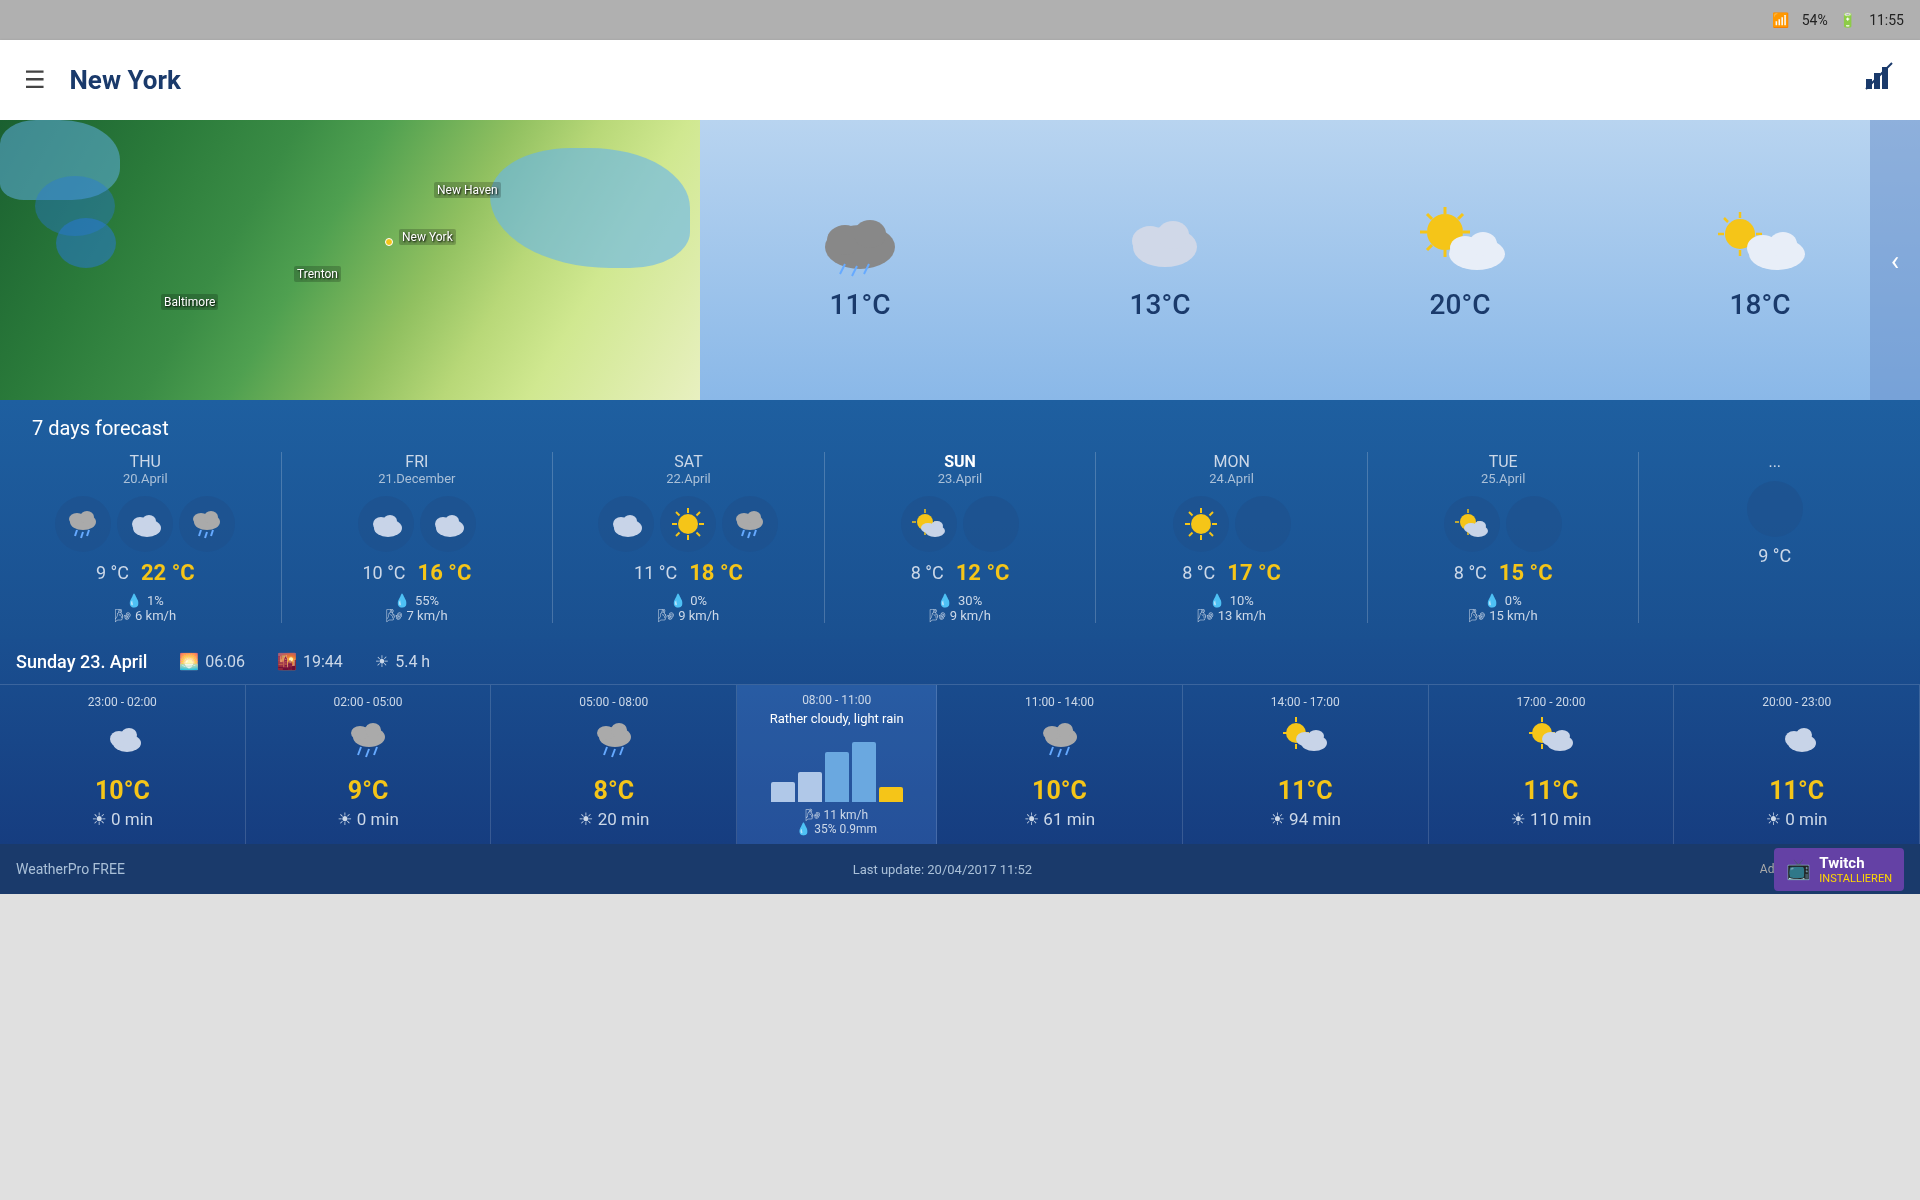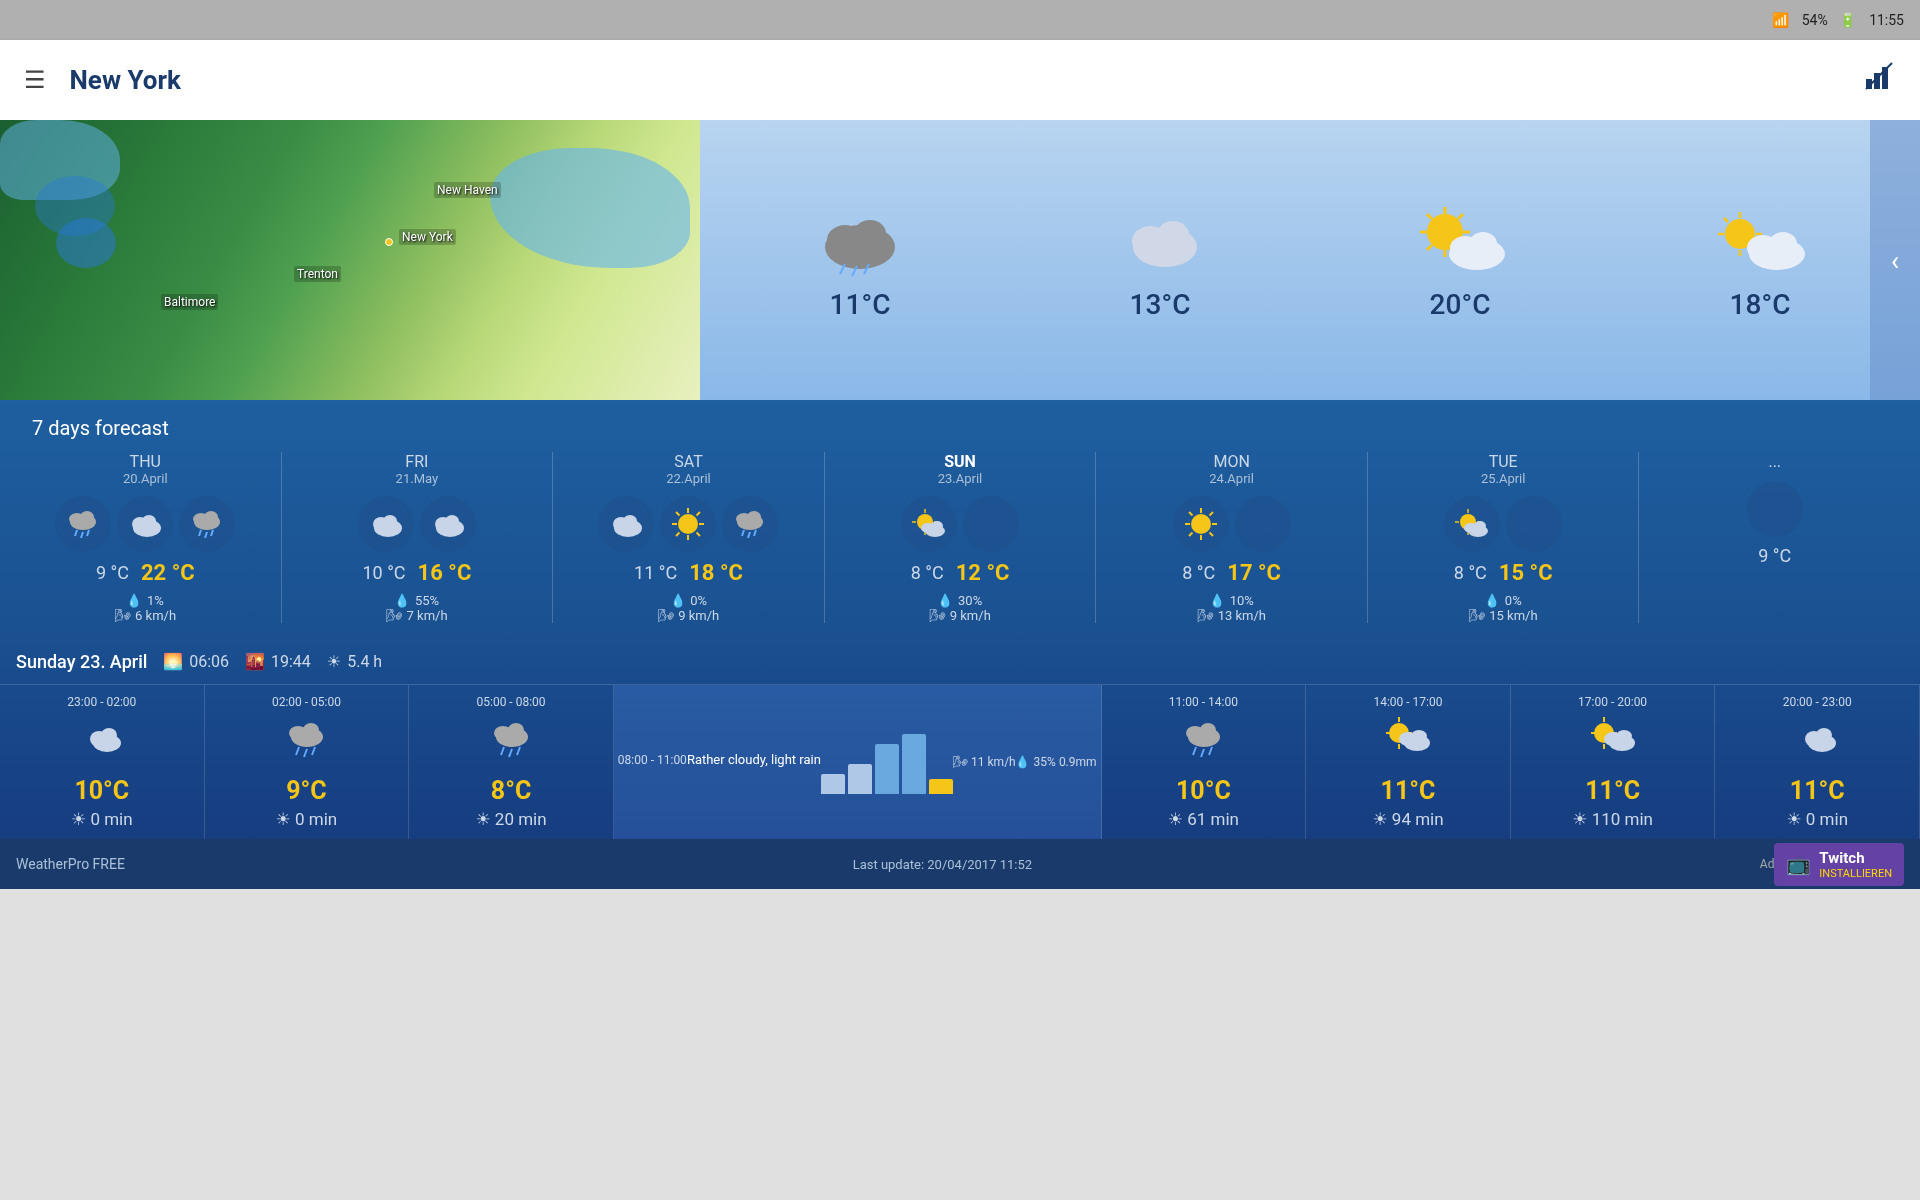--- a/index.html
+++ b/index.html
@@ -188,21 +188,21 @@
 
     
     .hourly-section {
       background: linear-gradient(180deg, #1a4f90 0%, #163d80 100%);
       flex: 1;
     }
     .hourly-header {
       display: flex;
       align-items: center;
       padding: 12px 16px;
-      gap: 16px;
+      gap: 32px;
       border-bottom: 1px solid rgba(255,255,255,0.15);
     }
     .hourly-date {
       font-size: 18px;
       color: #fff;
       font-weight: 500;
     }
     .hourly-meta {
       display: flex;
       align-items: center;
@@ -398,21 +398,21 @@
           <span>💧</span>
           <span>1%</span>
         </div>
         <div class="day-wind">
           <span>🌬</span>
           <span>6 km/h</span>
         </div>
       </div>
       <div class="forecast-day">
         <div class="day-name">FRI</div>
-        <div class="day-date">21.May</div>
+        <div class="day-date">21.December</div>
         <div class="day-icons">
           <div class="forecast-icon-circle">
             <svg width="36" height="36" viewBox="0 0 36 36">
               <ellipse cx="20" cy="22" rx="14" ry="9" fill="#c8d4e8"></ellipse>
               <ellipse cx="13" cy="18" rx="8" ry="7" fill="#c8d4e8"></ellipse>
               <ellipse cx="22" cy="15" rx="7" ry="6" fill="#c8d4e8"></ellipse>
             </svg>
           </div>
           <div class="forecast-icon-circle">
             <svg width="36" height="36" viewBox="0 0 36 36">
@@ -653,21 +653,21 @@
             <ellipse cx="24" cy="22" rx="16" ry="10" fill="#aaa"></ellipse>
             <ellipse cx="15" cy="18" rx="9" ry="7" fill="#aaa"></ellipse>
             <ellipse cx="28" cy="15" rx="8" ry="7" fill="#aaa"></ellipse>
             <line x1="16" y1="32" x2="13" y2="40" stroke="#6af" stroke-width="2"></line>
             <line x1="24" y1="34" x2="21" y2="42" stroke="#6af" stroke-width="2"></line>
             <line x1="32" y1="32" x2="29" y2="40" stroke="#6af" stroke-width="2"></line>
           </svg></div>
       <div class="slot-temp">8°C</div>
       <div class="slot-sun">☀ 20 min</div>
     </div>
-      <div style="display: flex; flex-direction: row; align-items: center; padding: 8px 4px; border-right: 1px solid rgba(255, 255, 255, 0.15); background: rgba(100, 160, 255, 0.2); min-width: 200px;">
+      <div style="display: flex; flex-direction: column; align-items: center; padding: 8px 4px; border-right: 1px solid rgba(255, 255, 255, 0.15); background: rgba(100, 160, 255, 0.2); min-width: 200px;">
       <div style="font-size:12px;color:#ccd8e8;margin-bottom:4px;">08:00 - 11:00</div>
       <div style="font-size:13px;color:#fff;margin-bottom:6px;text-align:center;">Rather cloudy, light rain</div>
       <div style="display:flex;align-items:flex-end;gap:3px;height:70px;margin-bottom:6px;">
         <div style="width:24px;height:20px;background:#b0c8e8;border-radius:2px 2px 0 0;"></div>
         <div style="width:24px;height:30px;background:#b0c8e8;border-radius:2px 2px 0 0;"></div>
         <div style="width:24px;height:50px;background:#6aa8e0;border-radius:2px 2px 0 0;"></div>
         <div style="width:24px;height:60px;background:#6aa8e0;border-radius:2px 2px 0 0;"></div>
         <div style="width:24px;height:15px;background:#f5c518;border-radius:2px 2px 0 0;"></div>
       </div>
       <div style="font-size:12px;color:#ccd8e8;">🌬 11 km/h</div>

